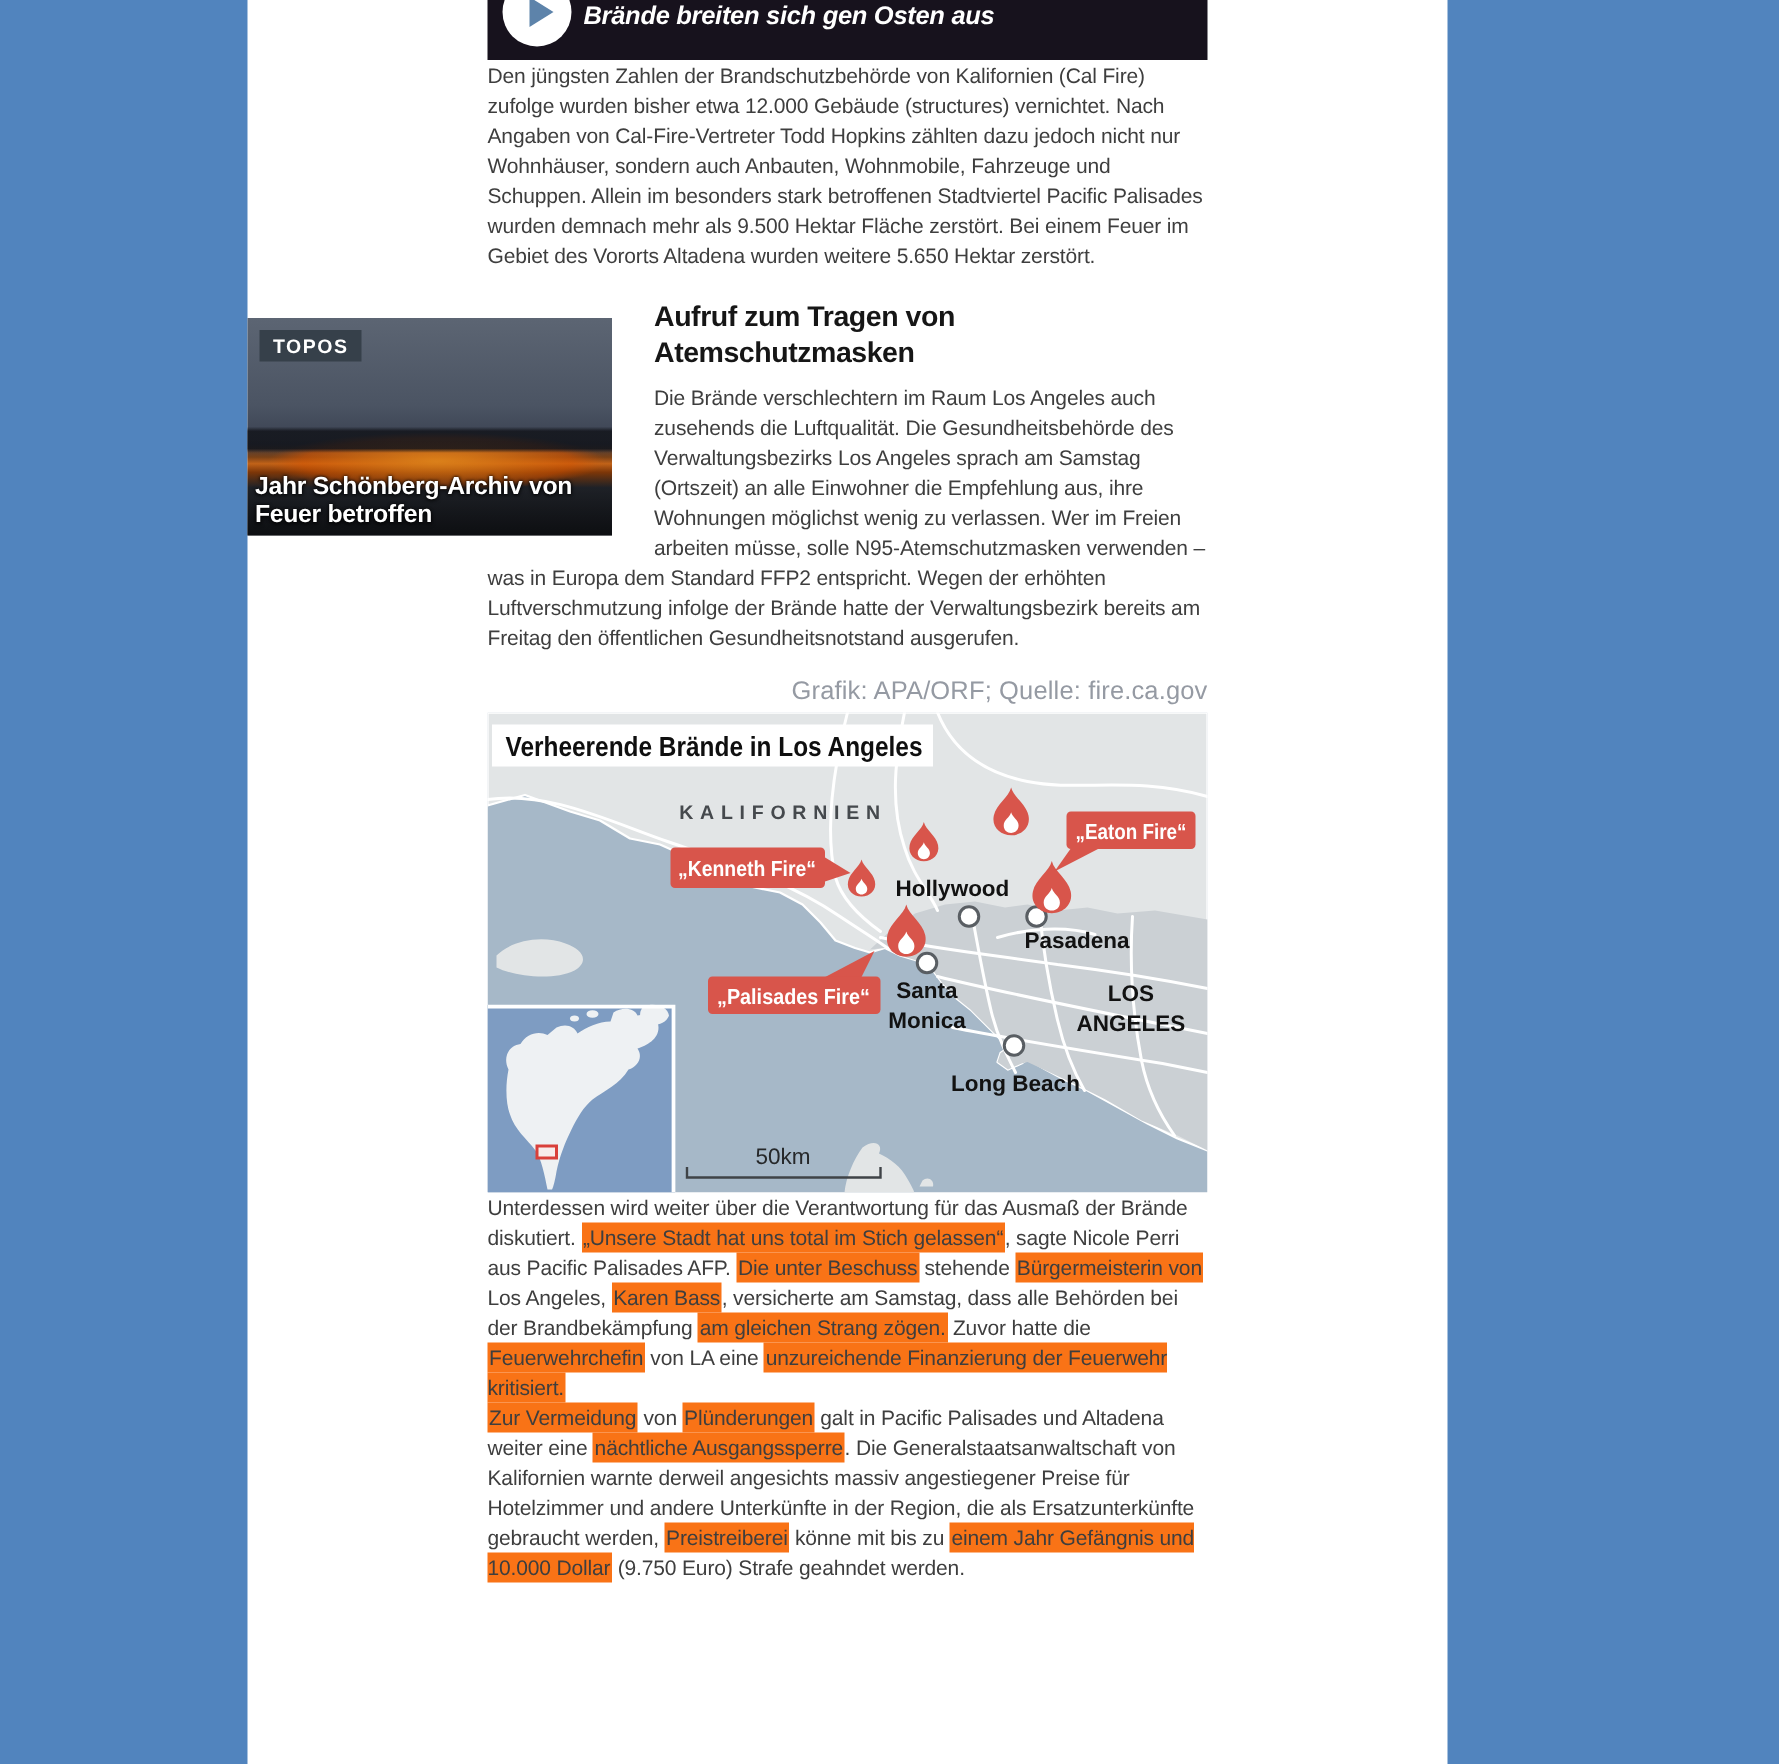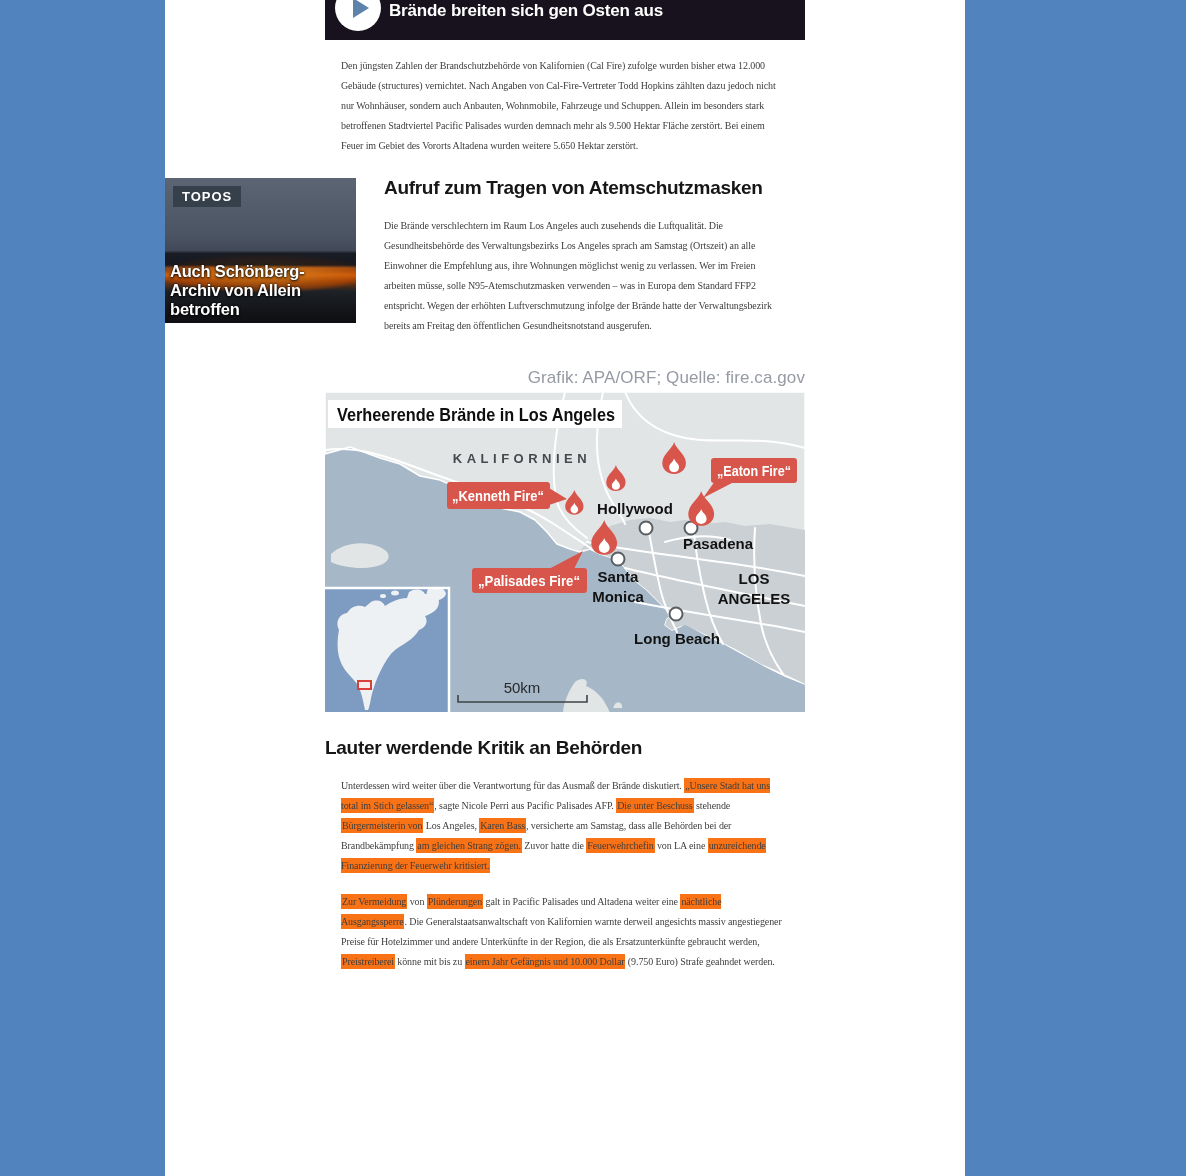--- a/index.html
+++ b/index.html
@@ -9,31 +9,31 @@
     font-family:"Liberation Sans","DejaVu Sans",sans-serif;
   }
   .sheet{position:absolute;left:165px;top:0;width:800px;height:1176px;background:#fff;}
   .content{padding:0 160px;width:480px;}
 
   
   .video-banner{position:relative;height:40px;background:#17121d;overflow:hidden;cursor:pointer;}
   .play-circle{position:absolute;left:10px;top:-15px;width:46px;height:46px;border-radius:50%;background:#fff;}
   .play-tri{position:absolute;left:18px;top:13px;width:0;height:0;
     border-left:16px solid #5d83aa;border-top:10px solid transparent;border-bottom:10px solid transparent;}
-  .video-title{position:absolute;left:64px;top:1px;color:#fff;font-size:17px;font-weight:bold;letter-spacing:-.2px;white-space:nowrap;}
+  .video-title{position:absolute;left:64px;top:1px;color:#fff;font-size:17px;font-weight:bold;letter-spacing:-.2px;white-space:nowrap;font-style:italic;}
 
   
-  p.body{margin:16px;font-size:10px;line-height:20px;color:#3e3e3e;letter-spacing:-.1px;font-family:Liberation Serif, serif;}
+  p.body{margin:0;font-size:14px;line-height:20px;color:#3e3e3e;letter-spacing:-.1px;}
   .p1{margin-top:26px;}
   h2{margin:0 0 7px 0;font-size:19px;line-height:24px;color:#161616;letter-spacing:-.3px;font-weight:bold;}
 
   
   .masks{margin-top:20px;}
   .masks:after{content:"";display:block;clear:both;}
-  .topos{float:left;width:191px;height:145px;margin:2px 28px 6px -160px;position:relative;overflow:hidden;cursor:pointer;
+  .topos{float:left;width:243px;height:145px;margin:12px 28px 6px -160px;position:relative;overflow:hidden;cursor:pointer;
     background:
       linear-gradient(180deg, rgba(0,0,0,0) 55%, rgba(0,0,0,.55) 100%),
       linear-gradient(180deg, transparent 50%, rgba(18,20,26,.85) 52%, rgba(18,20,26,.85) 60%, transparent 62%),
       radial-gradient(ellipse 150px 26px at 52% 66%, rgba(255,150,30,.95), rgba(255,100,0,.5) 60%, rgba(0,0,0,0) 75%),
       linear-gradient(180deg,#5c6573 0%,#4b5463 40%,#394050 58%,#8a4a1a 64%,#e2731c 67%,#9a430a 71%,#2a2e36 78%,#1d2027 100%); text-decoration: underline;}
   .topos-badge{position:absolute;top:8px;left:8px;background:#36404a;color:#fff;font-size:13px;font-weight:bold;
     letter-spacing:1px;padding:3px 9px;}
   .topos-caption{position:absolute;left:5px;right:5px;bottom:4px;color:#fff;font-size:16.5px;line-height:19px;font-weight:bold;
     letter-spacing:-.2px;text-shadow:0 1px 3px rgba(0,0,0,.95),0 0 2px rgba(0,0,0,.85);}
 
@@ -58,21 +58,21 @@
         <div class="play-tri"></div>
       </div>
       <div class="video-title">Brände breiten sich gen Osten aus</div>
     </div>
 
     <p class="body p1">Den jüngsten Zahlen der Brandschutzbehörde von Kalifornien (Cal Fire) zufolge wurden bisher etwa 12.000 Gebäude (structures) vernichtet. Nach Angaben von Cal-Fire-Vertreter Todd Hopkins zählten dazu jedoch nicht nur Wohnhäuser, sondern auch Anbauten, Wohnmobile, Fahrzeuge und Schuppen. Allein im besonders stark betroffenen Stadtviertel Pacific Palisades wurden demnach mehr als 9.500 Hektar Fläche zerstört. Bei einem Feuer im Gebiet des Vororts Altadena wurden weitere 5.650 Hektar zerstört.</p>
 
     <div class="masks">
       <div class="topos">
         <span class="topos-badge">TOPOS</span>
-        <span class="topos-caption">Auch Schönberg-Archiv von Allein betroffen</span>
+        <span class="topos-caption">Jahr Schönberg-Archiv von Feuer betroffen</span>
       </div>
       <h2>Aufruf zum Tragen von Atemschutzmasken</h2>
       <p class="body">Die Brände verschlechtern im Raum Los Angeles auch zusehends die Luftqualität. Die Gesundheitsbehörde des Verwaltungsbezirks Los Angeles sprach am Samstag (Ortszeit) an alle Einwohner die Empfehlung aus, ihre Wohnungen möglichst wenig zu verlassen. Wer im Freien arbeiten müsse, solle N95-Atemschutzmasken verwenden – was in Europa dem Standard FFP2 entspricht. Wegen der erhöhten Luftverschmutzung infolge der Brände hatte der Verwaltungsbezirk bereits am Freitag den öffentlichen Gesundheitsnotstand ausgerufen.</p>
     </div>
 
     <div class="credit">Grafik: APA/ORF; Quelle: fire.ca.gov</div>
 
     <div class="mapwrap">
       <svg width="480" height="320" viewBox="0 0 480 320">
         <defs>
@@ -166,18 +166,17 @@
             <text x="204" y="194" text-anchor="middle" font-size="14.5" font-weight="bold" fill="#ffffff" textLength="102" lengthAdjust="spacingAndGlyphs">„Palisades Fire“</text>
           </g>
 
           <text x="197" y="71" text-anchor="middle" font-size="13" font-weight="bold" letter-spacing="4.5" fill="#45494d">KALIFORNIEN</text>
           <rect x="3" y="8" width="294" height="28" fill="#ffffff"></rect>
           <text x="12" y="29" font-size="18.5" font-weight="bold" fill="#0f0f0f" textLength="278" lengthAdjust="spacingAndGlyphs">Verheerende Brände in Los Angeles</text>
         </g>
       </svg>
     </div>
 
-    <h2 class="crit-heading">Lauter werdende Kritik an Behörden</h2>
     <p class="body p3">Unterdessen wird weiter über die Verantwortung für das Ausmaß der Brände diskutiert. <mark>„Unsere Stadt hat uns total im Stich gelassen“</mark>, sagte Nicole Perri aus Pacific Palisades AFP. <mark>Die unter Beschuss</mark> stehende <mark>Bürgermeisterin von</mark> Los Angeles, <mark>Karen Bass</mark>, versicherte am Samstag, dass alle Behörden bei der Brandbekämpfung <mark>am gleichen Strang zögen.</mark> Zuvor hatte die <mark>Feuerwehrchefin</mark> von LA eine <mark>unzureichende Finanzierung der Feuerwehr kritisiert.</mark></p>
     <p class="body p4"><mark>Zur Vermeidung</mark> von <mark>Plünderungen</mark> galt in Pacific Palisades und Altadena weiter eine <mark>nächtliche Ausgangssperre</mark>. Die Generalstaatsanwaltschaft von Kalifornien warnte derweil angesichts massiv angestiegener Preise für Hotelzimmer und andere Unterkünfte in der Region, die als Ersatzunterkünfte gebraucht werden, <mark>Preistreiberei</mark> könne mit bis zu <mark>einem Jahr Gefängnis und 10.000 Dollar</mark> (9.750 Euro) Strafe geahndet werden.</p>
 
   </div>
 </div>
 
 </body></html>

